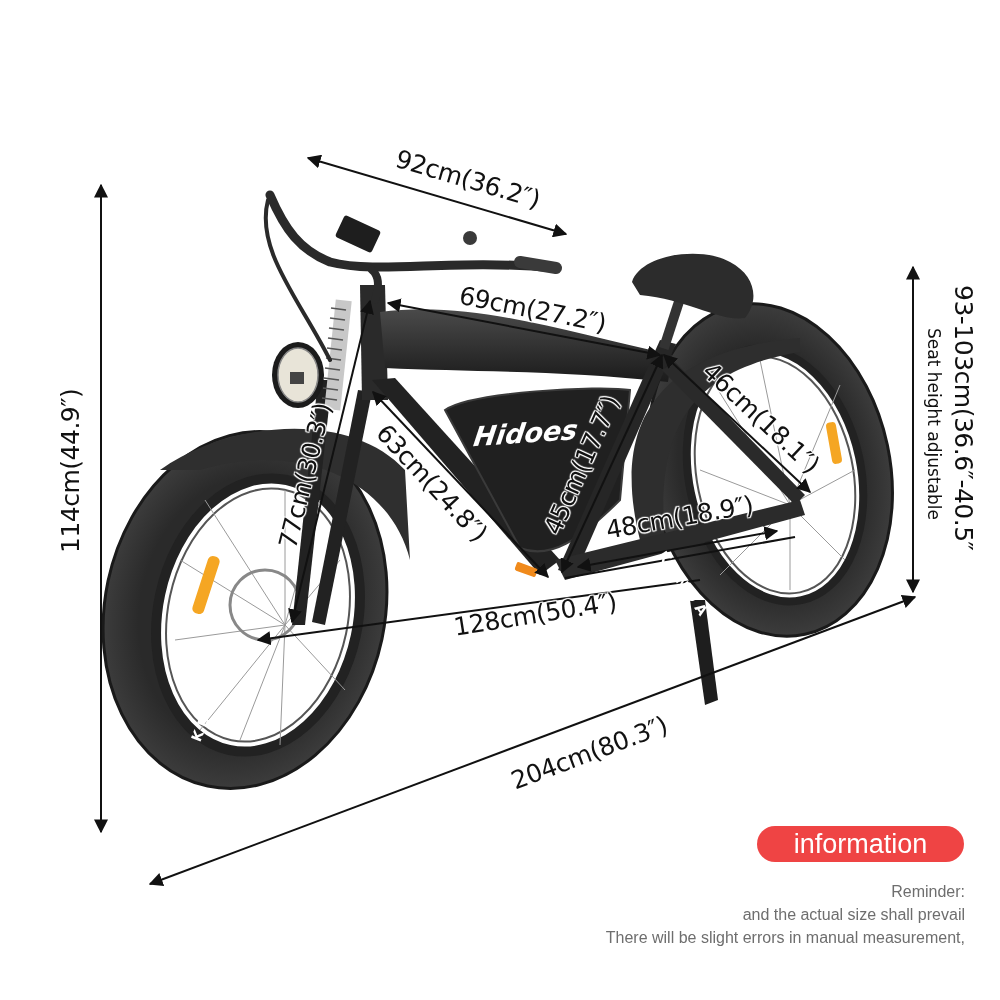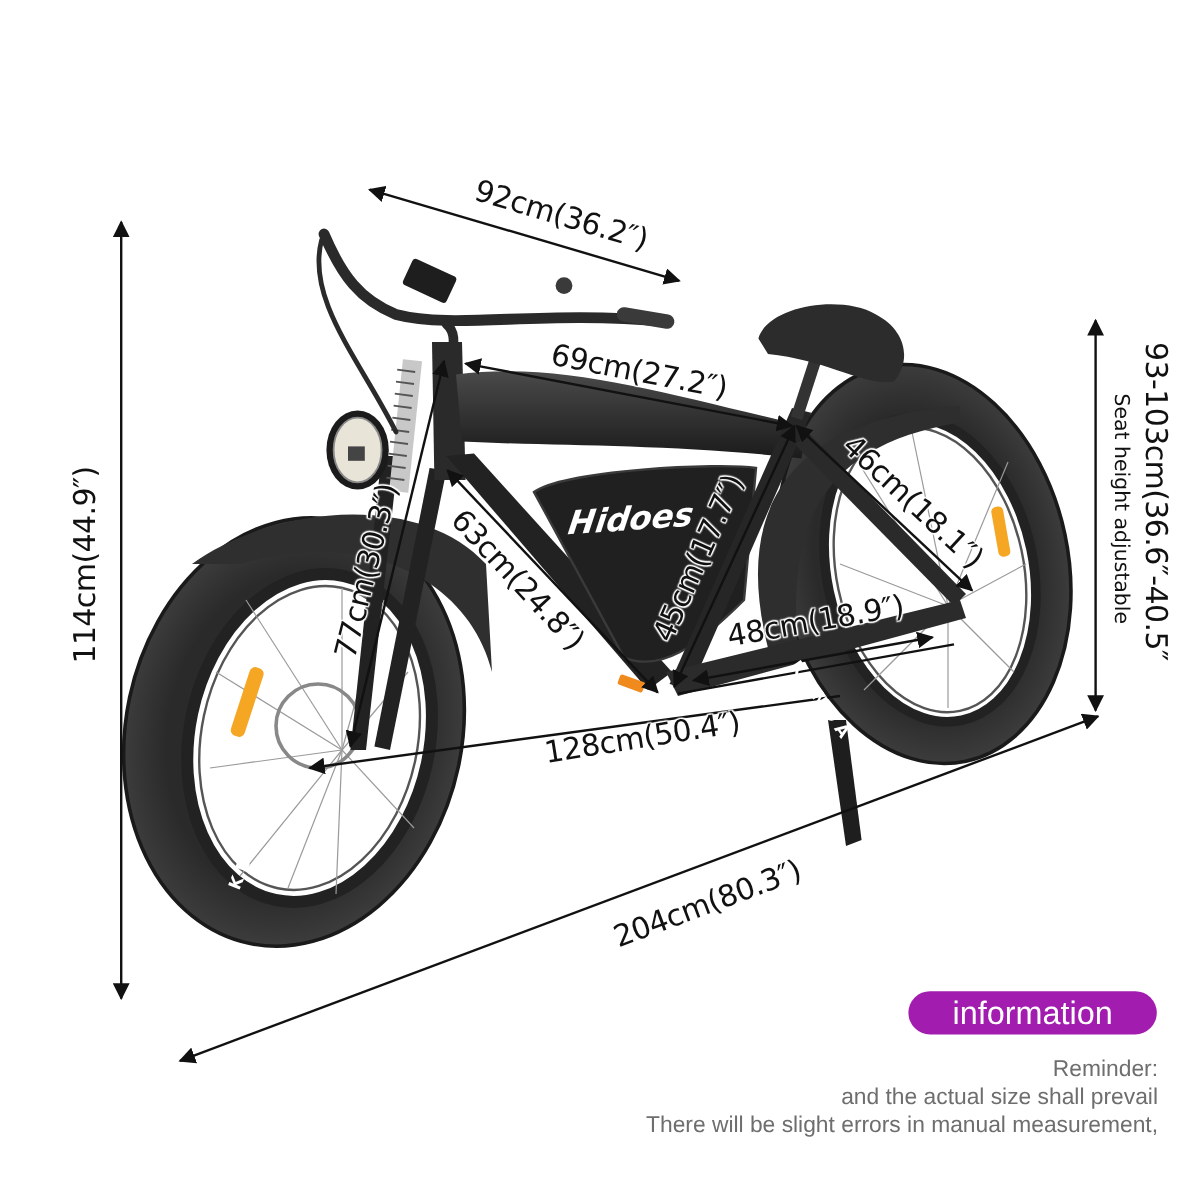--- a/index.html
+++ b/index.html
@@ -30,34 +30,34 @@
     font-size: 17px;
     color: #111;
     white-space: nowrap;
     transform-origin: 0 0;
     line-height: 1;
   }
   .info-badge {
     position: absolute;
     left: 757px; top: 826px;
     width: 207px; height: 36px;
-    background: #a21caf;
+    background: #ef4444;
     border-radius: 18px;
     color: #ffffff;
     font-family: "Liberation Sans", sans-serif;
     font-size: 27px;
     line-height: 36px;
     text-align: center;
   }
   .reminder {
     position: absolute;
     right: 35px; top: 880px;
     text-align: right;
     font-family: "Liberation Sans", sans-serif;
-    font-size: 19px;
+    font-size: 16px;
     line-height: 23px;
     color: #6e6e6e;
   }
   .brand-logo {
     position: absolute;
     left: 476px; top: 421px;
     font-family: "DejaVu Sans", sans-serif;
     font-weight: bold;
     font-style: italic;
     font-size: 27px;

